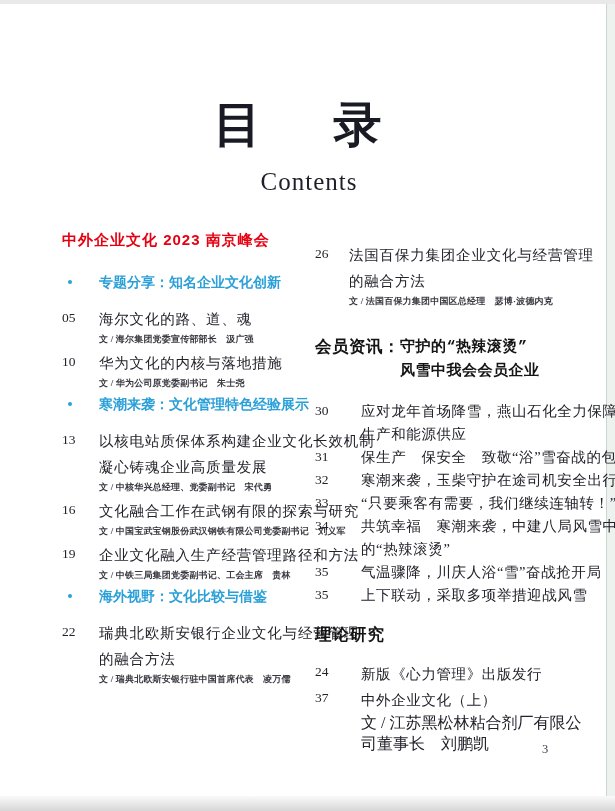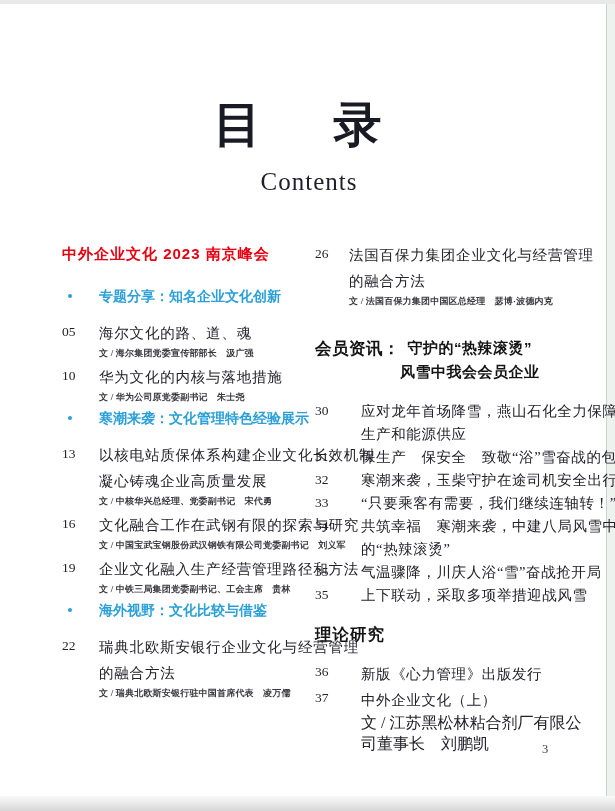--- a/index.html
+++ b/index.html
@@ -9,21 +9,21 @@
   }
   .edge-top{position:absolute;top:0;left:0;right:0;height:4px;background:#e9e9e9;}
   .edge-bottom{position:absolute;bottom:0;left:0;right:0;height:15px;background:linear-gradient(#fafafa,#d7d7d7);}
   .edge-right{position:absolute;top:4px;right:0;bottom:15px;width:8px;background:#eef2ef;border-left:1px solid #ccd4ce;}
 
   .title-wrap{position:absolute;top:96px;left:0;width:607px;text-align:center;}
   .title-cn{font-size:48px;font-weight:600;letter-spacing:12px;color:#1a1a24;line-height:1.2;}
   .title-en{font-size:25px;color:#1f1f2a;margin-top:14px;letter-spacing:1px;padding-left:11px;}
 
   .col{position:absolute;}
-  .col-left{left:62px;top:244px;width:250px;}
+  .col-left{left:62px;top:230px;width:250px;}
   .col-right{left:315px;top:242px;width:275px;}
 
   .banner{
     font-family:"Liberation Sans","DejaVu Sans",sans-serif;
     color:#e60012;font-weight:800;font-size:15px;letter-spacing:1px;
     line-height:20px;margin-bottom:22px;white-space:nowrap;
   }
   .sec{display:flex;align-items:center;padding-left:6px;margin:0 0 14px 0;
     font-family:"Liberation Sans","DejaVu Sans",sans-serif;
     color:#2ba0d8;font-weight:700;font-size:14px;line-height:20px;white-space:nowrap;}
@@ -32,21 +32,21 @@
   .entry{display:flex;margin-bottom:4px;justify-content:flex-end;}
   .entry .num{flex:none;width:37px;font-size:13.5px;color:#22222b;padding-top:4px;}
   .entry .body{flex:1;min-width:0;}
   .entry .line{font-size:14.5px;letter-spacing:0.8px;line-height:26px;color:#22222b;white-space:nowrap;}
   .entry .byline{font-size:9px;font-weight:bold;color:#3a3a42;line-height:14px;letter-spacing:0.2px;white-space:nowrap;}
 
   .col-right .entry .num{width:34px;}
   .entry26{margin-bottom:28px;}
 
   .member-heading{display:flex;margin:0 0 16px 0;
-    font-family:Liberation Sans, sans-serif;color:#141414;text-align:center;}
+    font-family:Liberation Mono, monospace;color:#141414;}
   .member-heading .label{flex:none;font-weight:800;font-size:16.5px;line-height:24px;letter-spacing:0.5px;}
   .member-heading .mh-line{font-weight:600;font-size:15px;line-height:24px;letter-spacing:0.5px;white-space:nowrap;}
 
   .m-entry{display:flex;margin-bottom:0;gap:12px;}
   .m-entry .num{flex:none;width:34px;font-size:13.5px;padding-top:3px;}
   .m-entry .line{font-size:14.5px;letter-spacing:0.6px;line-height:23px;white-space:nowrap;color:#22222b;}
 
   .theory-heading{font-family:"Liberation Sans","DejaVu Sans",sans-serif;
     color:#141414;font-weight:800;font-size:16.5px;line-height:22px;
     margin:16px 0 16px 0;letter-spacing:1px;}
@@ -201,21 +201,21 @@
     <div class="m-entry">
       <span class="num">35</span>
       <div class="body">
         <div class="line">上下联动，采取多项举措迎战风雪</div>
       </div>
     </div>
 
     <div class="theory-heading">理论研究</div>
 
     <div class="m-entry t-entry">
-      <span class="num">36</span>
+      <span class="num">24</span>
       <div class="body">
         <div class="line">新版《心力管理》出版发行</div>
       </div>
     </div>
 
     <div class="m-entry t-entry">
       <span class="num">37</span>
       <div class="body">
         <div class="line">中外企业文化（上）</div>
         <div class="byline">文 / 江苏黑松林粘合剂厂有限公司董事长　刘鹏凯</div>

